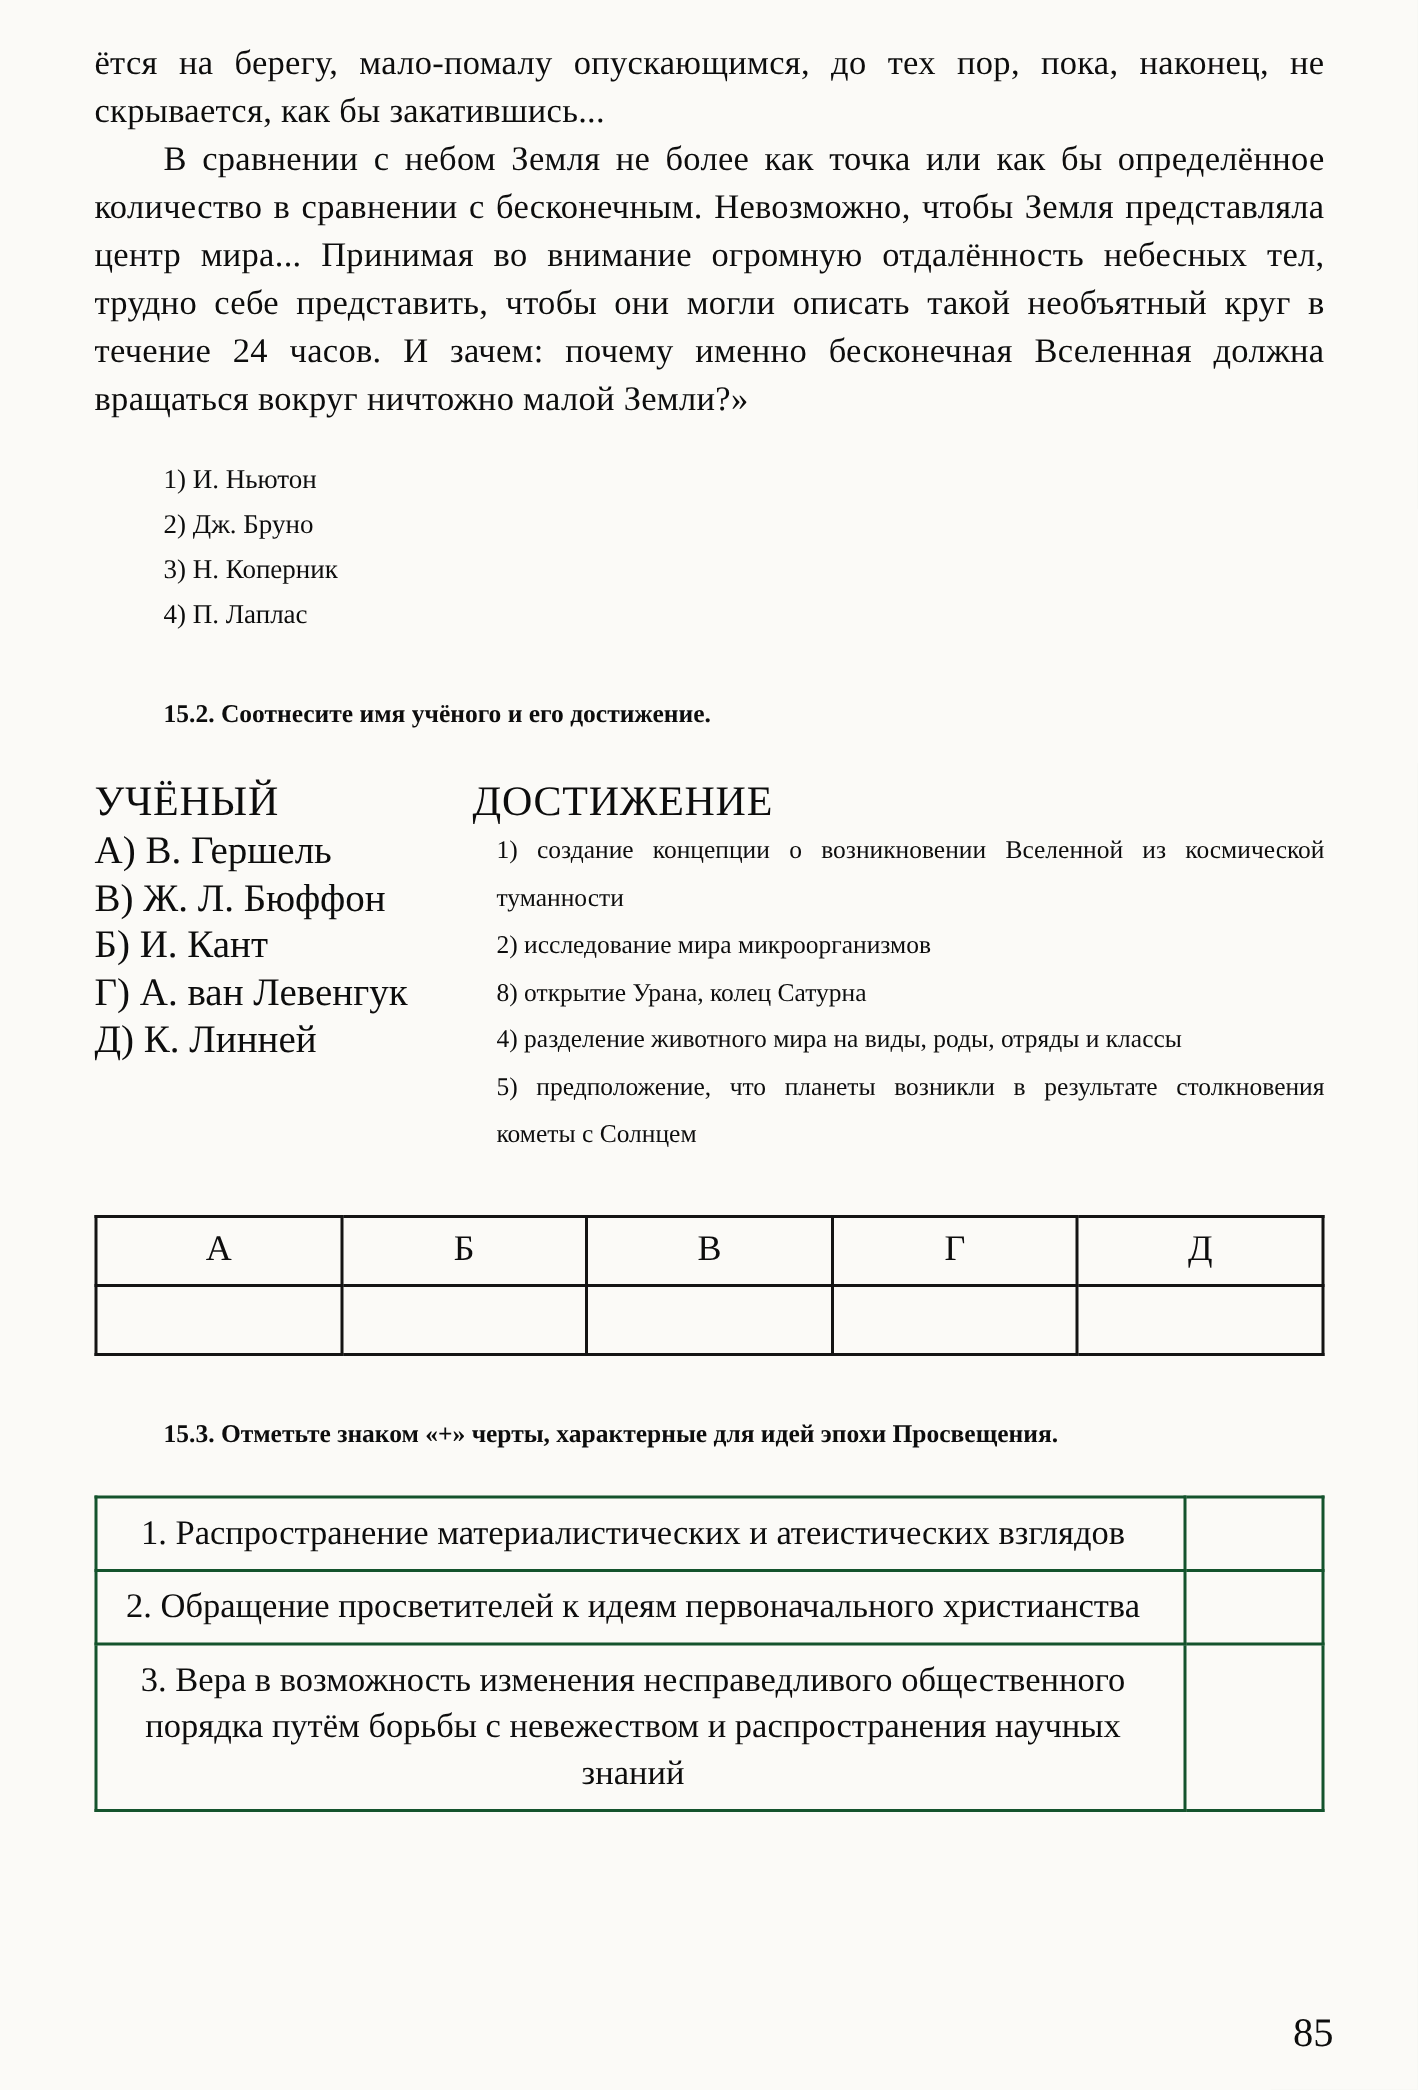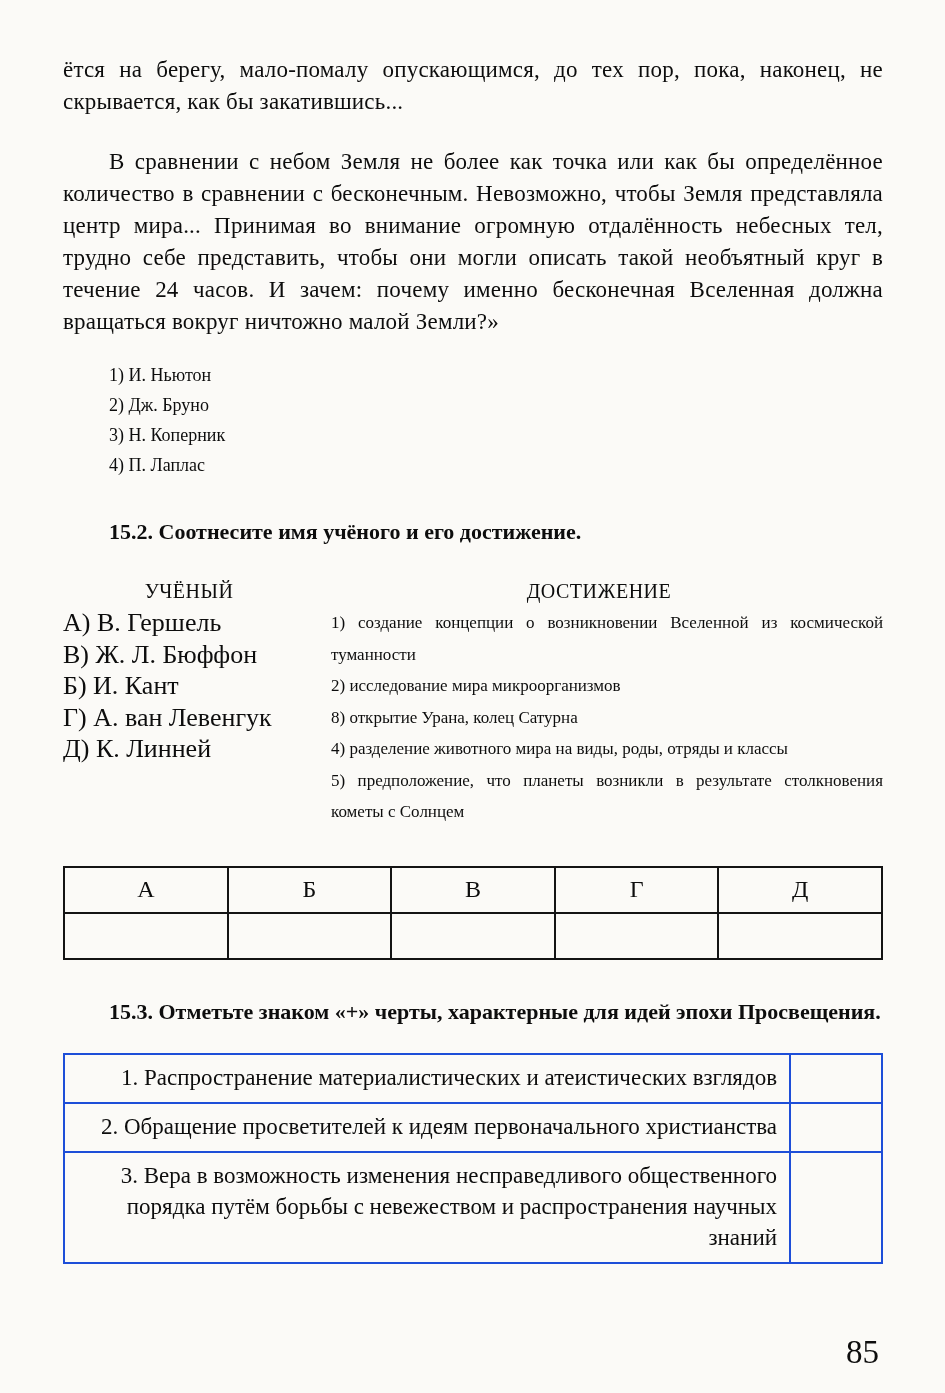--- a/index.html
+++ b/index.html
@@ -17,57 +17,55 @@
     width: 945px;
     height: 1393px;
     background: #fbfaf7;
     padding: 26px 62px 20px 63px;
   }
   .para {
     font-size: 23px;
     line-height: 32px;
     text-align: justify;
     letter-spacing: 0.2px;
-    margin-top: 28px;
   }
   .first-indent { text-indent: 46px; }
 
   .options {
     margin: 22px 0 0 46px;
   }
   .options .opt {
     font-size: 18px;
     line-height: 30px;
   }
 
   .section-heading {
-    font-size: 22px;
+    font-size: 17px;
     font-weight: bold;
     line-height: 31px;
     text-indent: 46px;
     text-align: justify;
     margin-top: 36px;
   }
 
   .match {
     display: flex;
     margin-top: 28px;
   }
   .match .left-col {
     width: 252px;
     flex: 0 0 252px;
   }
   .match .right-col {
     flex: 1;
   }
   .col-header {
-    font-size: 20px;
+    font-size: 28px;
     line-height: 32px;
     letter-spacing: 0.5px;
-    text-align: center;
   }
   .left-col .item {
     font-size: 26px;
     line-height: 31.5px;
   }
   .right-col .item {
     font-size: 17px;
     line-height: 31.5px;
     text-align: justify;
     margin-left: 16px;
@@ -86,36 +84,36 @@
     font-size: 24px;
     width: 20%;
   }
 
   table.feature-table {
     width: 100%;
     border-collapse: collapse;
     margin-top: 26px;
   }
   table.feature-table td {
-    border: 2px solid #1d4ed8;
+    border: 2px solid #14532d;
     font-size: 23px;
     line-height: 31px;
     vertical-align: top;
-    padding: 7px 12px 9px 14px;
-    text-align: right;
+    padding: 7px 24px 9px 14px;
+    text-align: center;
   }
   table.feature-table td.mark-cell {
     width: 92px;
   }
 
   .page-number {
     position: absolute;
-    right: 66px;
+    right: 56px;
     bottom: 22px;
-    font-size: 33px;
+    font-size: 27px;
   }
 </style>
 </head>
 <body>
 
 <div class="page">
 
   <p class="para">ётся на берегу, мало-помалу опускающимся, до тех пор, пока, наконец, не скрывается, как бы закатившись...</p>
 
   <p class="para first-indent">В сравнении с небом Земля не более как точка или как бы определённое количество в сравнении с бесконечным. Невозможно, чтобы Земля представляла центр мира... Принимая во внимание огромную отдалённость небесных тел, трудно себе представить, чтобы они могли описать такой необъятный круг в течение 24 часов. И зачем: почему именно бесконечная Вселенная должна вращаться вокруг ничтожно малой Земли?»</p>

